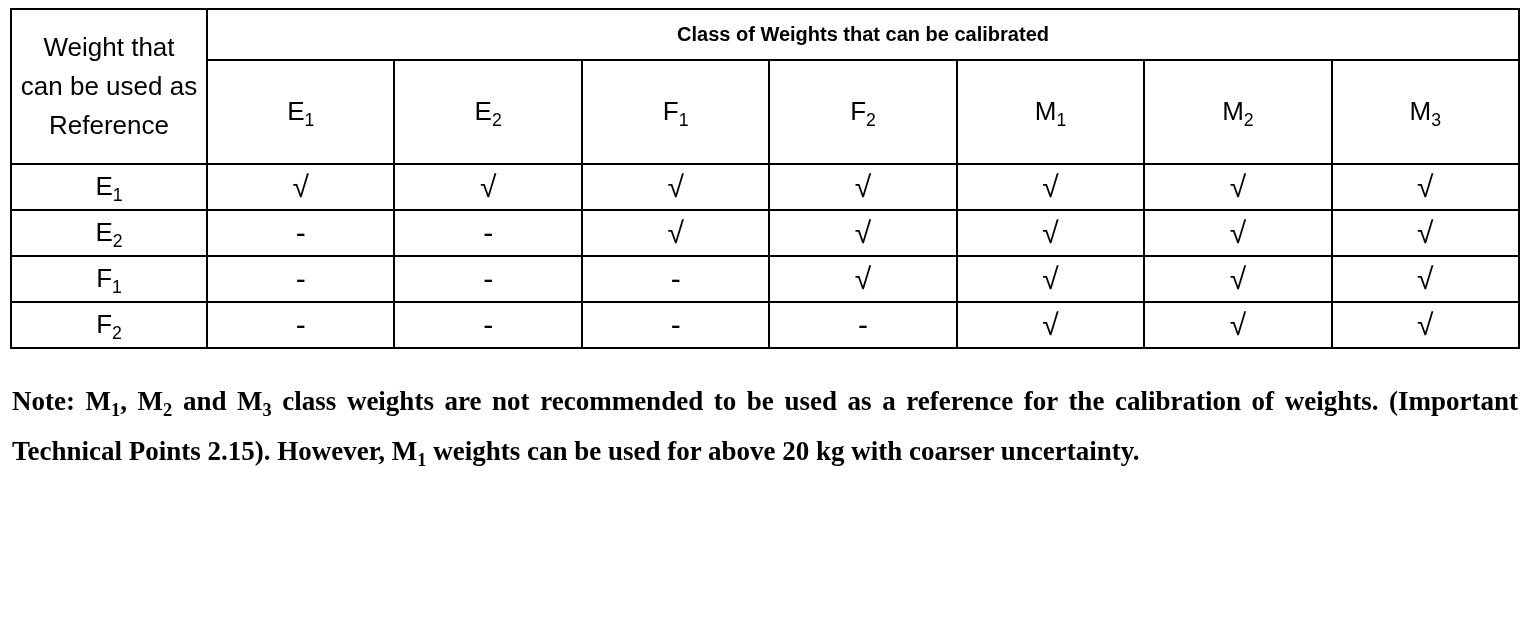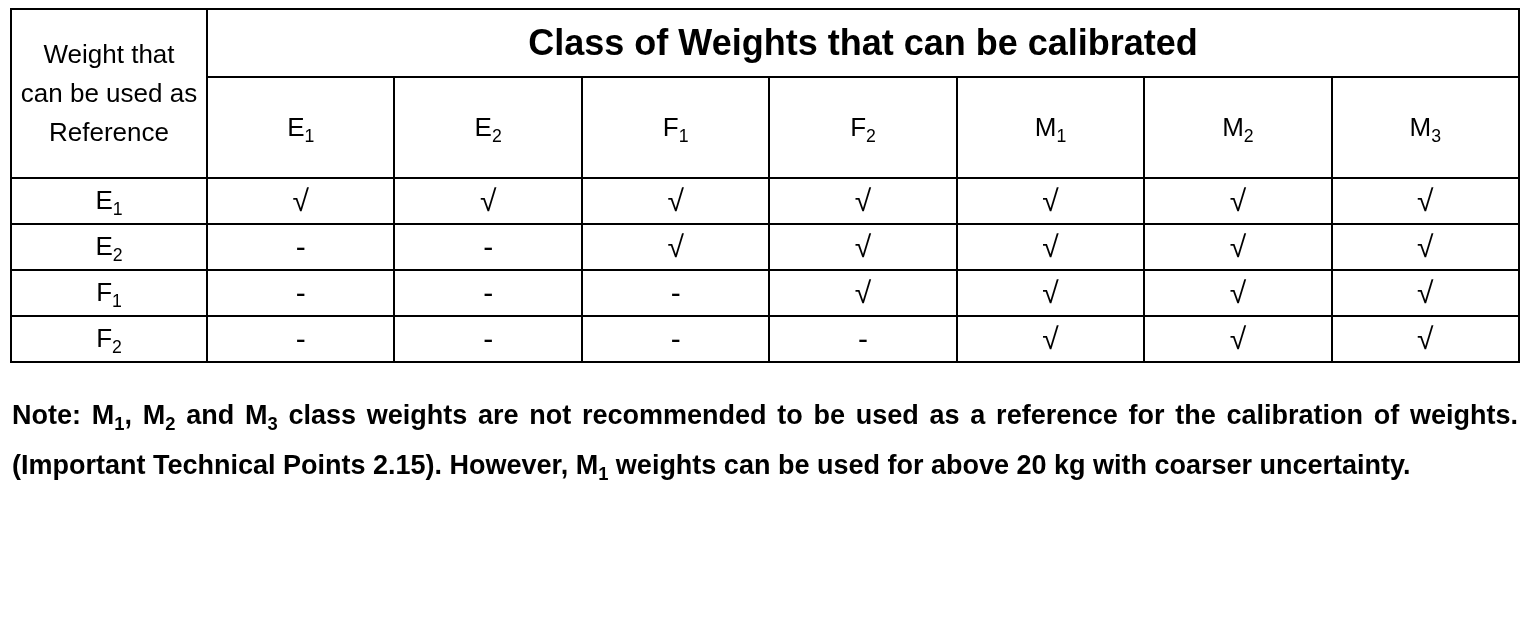--- a/index.html
+++ b/index.html
@@ -27,21 +27,21 @@
       color: #000;
       padding: 4px 0;
     }
     .row-header-cell {
       font-size: 26px;
       line-height: 1.5;
       padding: 18px 8px;
     }
     .main-header {
       font-weight: bold;
-      font-size: 36px;
+      font-size: 20px;
       padding: 12px 0;
     }
     .col-label-cell {
       font-size: 26px;
       padding: 34px 0;
     }
     .data-cell {
       font-size: 26px;
       line-height: 1.2;
       padding: 4px 0;
@@ -50,20 +50,21 @@
       font-size: 30px;
     }
     .note {
       margin-top: 28px;
       font-size: 27px;
       font-weight: bold;
       color: #000;
       text-align: justify;
       line-height: 1.85;
       padding: 0 2px;
+      font-family: Liberation Serif, serif;
     }
     sub {
       font-size: 0.68em;
       vertical-align: sub;
       line-height: 0;
     }
   </style>
 </head>
 <body>
 

